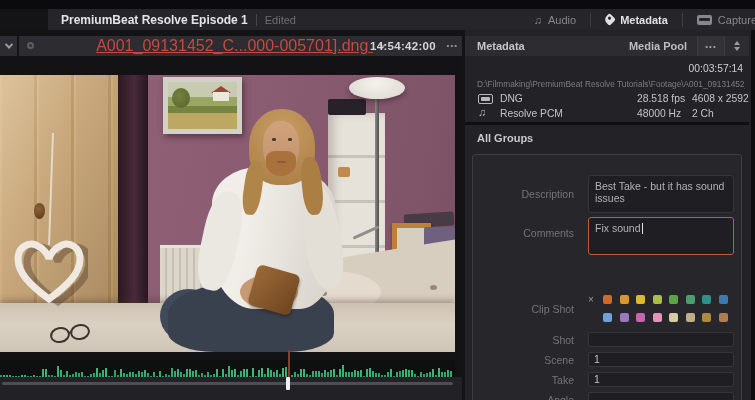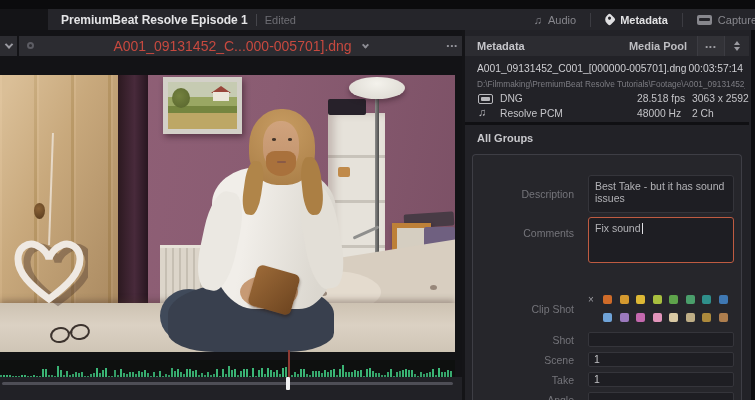--- a/index.html
+++ b/index.html
@@ -33,21 +33,21 @@
     transform:rotate(45deg) translate(-1px,-1px); }
 
   
   #viewer { position:absolute; left:0; top:30px; width:462px; height:370px; background:#131316; }
   #viewer-leftbox { position:absolute; left:0; top:6px; width:17px; height:20px; background:#2c2c31;
     display:flex; align-items:center; justify-content:center; cursor:pointer; }
   #viewer-bar { position:absolute; left:19px; top:6px; width:443px; height:20px; background:#2c2c31; }
   .ring-icon { position:absolute; left:8px; top:6px; width:7px; height:7px; border:2px solid #5c5c63;
     border-radius:50%; }
   .clip-name { position:absolute; left:0; right:0; top:0; height:20px; line-height:20px;
-    text-align:center; font-size:14px; color:#c7493f; white-space:nowrap; cursor:pointer; }
+    text-align:center; font-size:16px; color:#c7493f; white-space:nowrap; cursor:pointer;text-decoration:underline; }
   .clip-name .chev { display:inline-block; border-color:#8d8d94; width:5px; height:5px; margin-left:7px;
     vertical-align:2px; }
   .viewer-tc { position:absolute; right:26px; top:0; height:20px; line-height:20px; font-size:11.5px;
     font-weight:bold; color:#d6d6d8; letter-spacing:.3px; }
   .viewer-menu { position:absolute; right:4px; top:0; height:20px; line-height:20px; font-size:8px;
     color:#9a9aa1; letter-spacing:1px; cursor:pointer; }
 
   
   #video { position:absolute; left:0; top:45px; width:455px; height:277px; overflow:hidden;
     background:#8f6077; box-shadow:inset 0 0 40px rgba(20,5,15,.35); }
@@ -218,20 +218,21 @@
   <div id="viewer">
     <div id="viewer-leftbox">
       <span class="chev"></span>
     </div>
     <div id="viewer-bar">
       <span class="ring-icon"></span>
       <div class="clip-name">
         <span>A001_09131452_C...000-005701].dng</span>
         <span class="chev"></span>
       </div>
+      <div class="viewer-tc">14:54:42:00</div>
       <div class="viewer-menu">•••</div>
     </div>
 
     <div id="video">
       <div class="abs v-wall"></div>
       <div class="abs v-door"></div>
       <div class="abs v-doorknob"></div>
       <div class="abs v-doorframe"></div>
       <div class="abs v-painting">
         <div class="abs v-tree"></div>
@@ -454,29 +455,28 @@
         <div class="pb-div"></div>
         <div class="sort-btn">
           <span class="tri-up"></span>
           <span class="tri-down"></span>
         </div>
       </div>
     </div>
 
     <div id="clip-info">
       <div class="ci-row1">
-        <span class="ci-fname">A001_09131452_C001_[000000-005701].dng</span>
         <span class="ci-dur">00:03:57:14</span>
       </div>
       <div class="ci-path">D:\Filmmaking\PremiumBeat Resolve Tutorials\Footage\A001_09131452_C001</div>
       <div class="ci-row" style="top:33px;">
         <span class="ci-icon-film"></span>
         <span class="ci-c1">DNG</span>
         <span class="ci-c2">28.518 fps</span>
-        <span class="ci-c3">3063 x 2592</span>
+        <span class="ci-c3">4608 x 2592</span>
       </div>
       <div class="ci-row" style="top:48px;">
         <span class="ci-note">♫</span>
         <span class="ci-c1">Resolve PCM</span>
         <span class="ci-c2">48000 Hz</span>
         <span class="ci-c3">2 Ch</span>
       </div>
     </div>
 
     <div id="ci-divider"></div>
@@ -486,21 +486,21 @@
 
       <div class="f-row" style="top:20px;height:38px;">
         <div class="f-label">Description</div>
         <div class="f-area" style="height:38px;">
           <span>Best Take - but it has sound issues</span>
         </div>
       </div>
 
       <div class="f-row" style="top:62px;height:31px;">
         <div class="f-label">Comments</div>
-        <div class="f-area focused" style="height:46px;">
+        <div class="f-area focused" style="height:38px;">
           <span>Fix sound</span><span class="caret"></span>
         </div>
       </div>
 
 
       <div class="f-row" style="top:140px;height:28px;">
         <div class="f-label">Clip Shot</div>
         <div class="swatch-rows">
           <div class="swatch-row">
             <span class="clear-x">×</span>

